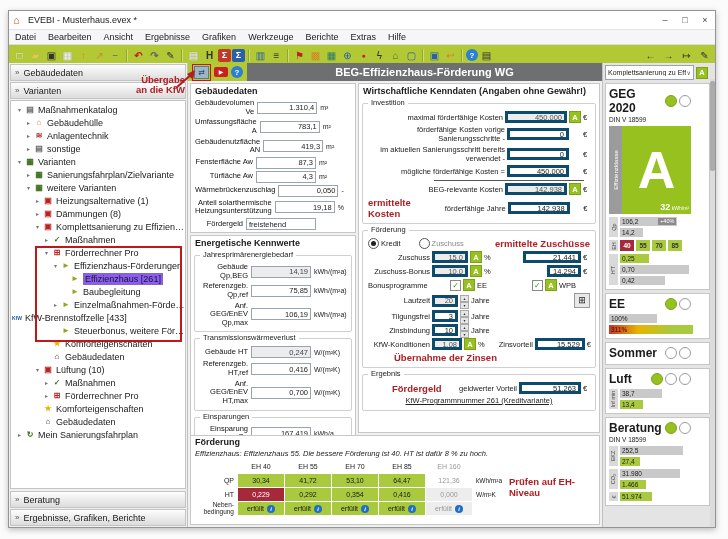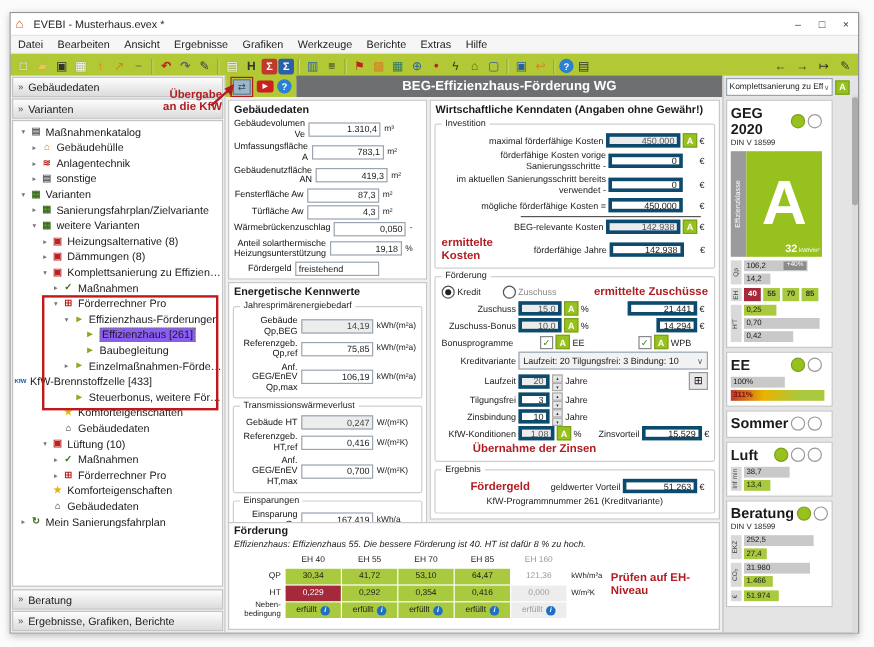--- a/index.html
+++ b/index.html
@@ -81,42 +81,42 @@
   .radio.on::after{content:"";position:absolute;inset:2px;border-radius:50%;background:#222;}
   .cb{width:9px;height:9px;border:1px solid #888;background:#fff;color:#3c8a1d;font-size:8px;line-height:9px;
     text-align:center;display:inline-block;flex:none;}
   .dd{flex:1;height:13px;border:1px solid #9aa4b0;background:#f2f2f2;display:flex;align-items:center;
     font-size:7.5px;padding:0 3px;min-width:0;}
   .dd .arr{margin-left:auto;color:#567;font-size:7px;}
   .spin{width:9px;height:12px;display:flex;flex-direction:column;flex:none;}
   .spin span{flex:1;font-size:4px;line-height:5px;text-align:center;border:1px solid #aaa;background:#e6e6e6;color:#333;}
   .calcbtn{width:14px;height:13px;border:1px solid #999;background:#e8e8e8;font-size:9px;line-height:13px;
     text-align:center;margin-left:auto;flex:none;}
-  .noteline{font-size:7.5px;text-align:center;color:#222;margin:2px 0 3px 0;}
+  .noteline{font-size:7.5px;text-align:center;color:#222;margin:2px 0 3px 0;text-decoration:underline;}
   
   .fbot{height:88px;margin-top:2px;position:relative;}
   .fnote{font-size:7.5px;margin:1px 4px 2px 4px;font-style:italic;}
   .etable{display:grid;grid-template-columns:42px repeat(5,46px) 44px;grid-auto-rows:13px;gap:1px;margin-left:4px;}
   .ecell{font-size:7px;display:flex;align-items:center;justify-content:center;}
   .ehead{font-size:7px;justify-content:center;}
   .erlbl{justify-content:flex-end;padding-right:3px;text-align:right;line-height:1;}
   .egrn{background:#a9c93f;}
   .ered{background:#a6293b;color:#fff;}
   .edim{color:#999;}
   .edimbg{background:#ededed;color:#999;}
   .eunit{justify-content:flex-start;padding-left:3px;font-size:6.5px;}
   .info{width:8px;height:8px;border-radius:50%;background:#1f6fc4;color:#fff;font-size:6px;line-height:8px;
     text-align:center;margin-left:3px;font-weight:bold;font-style:italic;}
   
   .rightbar{width:112px;border-left:1px solid #c0c0c0;background:#e4e4e4;display:flex;flex-direction:column;position:relative;}
   .rb-inner{flex:1;overflow:hidden;padding-right:5px;}
   .rb-ddrow{display:flex;align-items:center;gap:2px;margin:2px 2px 2px 2px;}
   .rb-dd{flex:1;height:13px;background:#fff;border:1px solid #9aa4b0;font-size:7px;display:flex;align-items:center;padding:0 2px;min-width:0;}
   .rb-dd .txt{overflow:hidden;white-space:nowrap;}
-  .rcard{background:#fff;border:1px solid #c6c6c6;margin:3px 16px 0 2px;padding:3px 8px 4px 3px;}
+  .rcard{background:#fff;border:1px solid #c6c6c6;margin:3px 0 0 2px;padding:3px 18px 4px 3px;}
   .rhead{display:flex;align-items:center;}
   .rtitle{font-weight:bold;font-size:12px;flex:1;}
   .lamp{width:10px;height:10px;border-radius:50%;border:1px solid #9b9b9b;background:#fff;margin-left:2px;flex:none;}
   .lamp.on{background:#97c11f;border-color:#7da21a;}
   .rsub{font-size:6.5px;color:#222;margin-top:1px;}
   .ablock{display:flex;margin-top:3px;height:88px;}
   .vstrip{width:13px;background:#9b9b9b;color:#fff;font-size:6px;display:flex;align-items:center;justify-content:center;}
   .vstrip span{transform:rotate(-90deg);white-space:nowrap;}
   .abig{flex:1;background:#97c11f;position:relative;color:#fff;}
   .abig .A{position:absolute;inset:0;display:flex;align-items:center;justify-content:center;
@@ -254,21 +254,21 @@
           <span class="tlbl">Sanierungsfahrplan/Zielvariante</span>
         </div>
         <div class="trow" style="padding-left:13px">
           <span class="texp">▾</span>
           <span class="ticon c-green">▦</span>
           <span class="tlbl">weitere Varianten</span>
         </div>
         <div class="trow" style="padding-left:22px">
           <span class="texp">▸</span>
           <span class="ticon c-red">▣</span>
-          <span class="tlbl">Heizungsalternative (8)</span>
+          <span class="tlbl">Heizungsalternative (1)</span>
         </div>
         <div class="trow" style="padding-left:22px">
           <span class="texp">▸</span>
           <span class="ticon c-red">▣</span>
           <span class="tlbl">Dämmungen (8)</span>
         </div>
         <div class="trow" style="padding-left:22px">
           <span class="texp">▾</span>
           <span class="ticon c-red">▣</span>
           <span class="tlbl">Komplettsanierung zu Effizienzhaus (9)</span>
@@ -560,27 +560,20 @@
               <div class="wrow">
                 <span class="wlabel" style="flex:0 0 62px;text-align:left">Bonusprogramme</span>
                 <span style="width:16px"></span>
                 <span class="cb">✓</span>
                 <span class="ab">A</span>
                 <span style="font-size:7.5px">EE</span>
                 <span style="flex:1"></span>
                 <span class="cb">✓</span>
                 <span class="ab">A</span>
                 <span style="font-size:7.5px;margin-right:14px">WPB</span>
-              </div>
-              <div class="wrow">
-                <span class="wlabel" style="flex:0 0 62px">Kreditvariante</span>
-                <span class="dd">
-                    <span class="txt">Laufzeit: 20 Tilgungsfrei: 3 Bindung: 10</span>
-                    <span class="arr">∨</span>
-                  </span>
               </div>
               <div class="wrow">
                   <span class="wlabel" style="flex:0 0 62px">Laufzeit</span>
                   <span class="wbox ro" style="width:26px">20</span>
                   <span class="spin">
                     <span>▴</span>
                     <span>▾</span>
                   </span>
                   <span style="font-size:7.5px">Jahre</span>
                   <span class="calcbtn">⊞</span>

